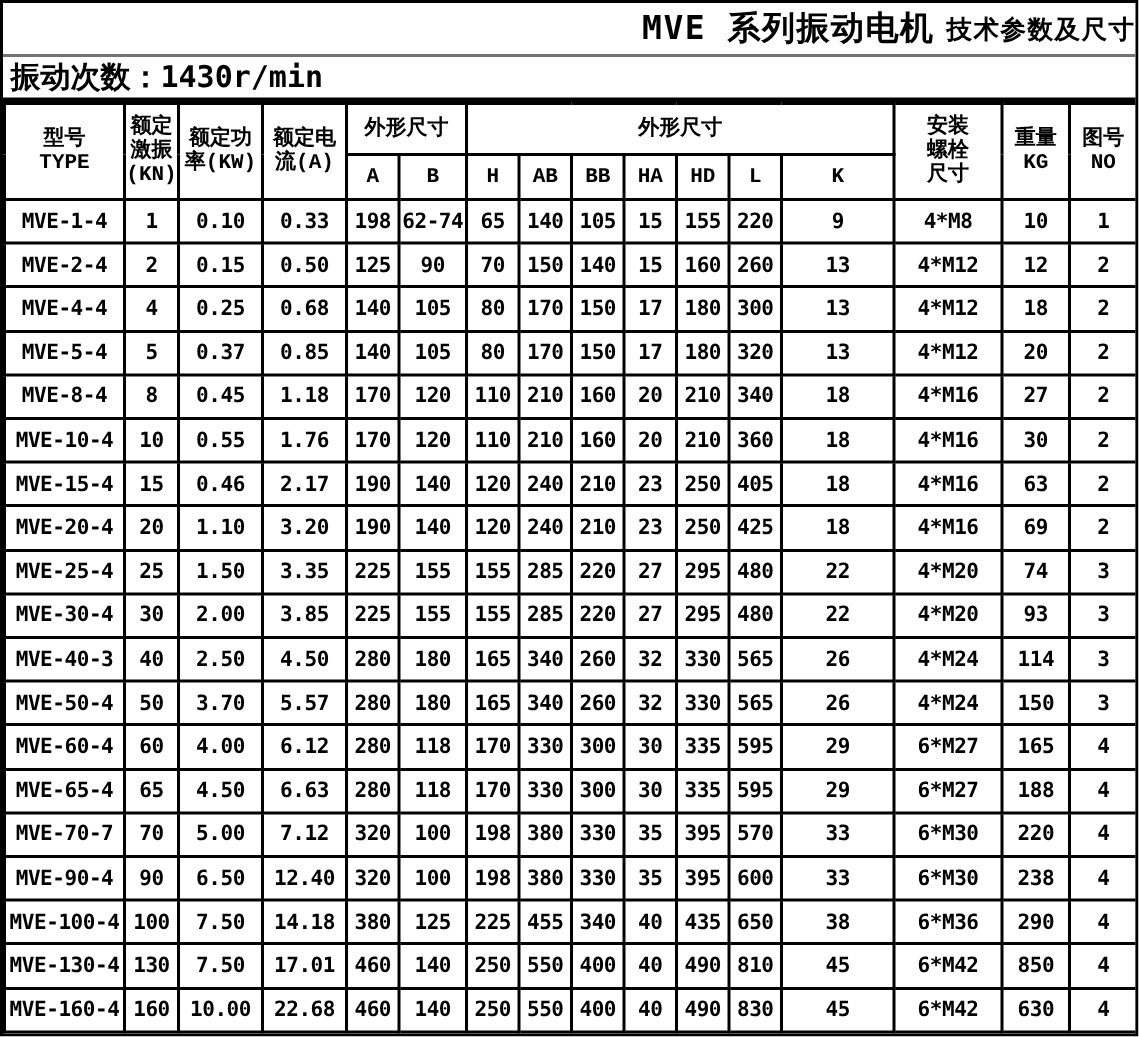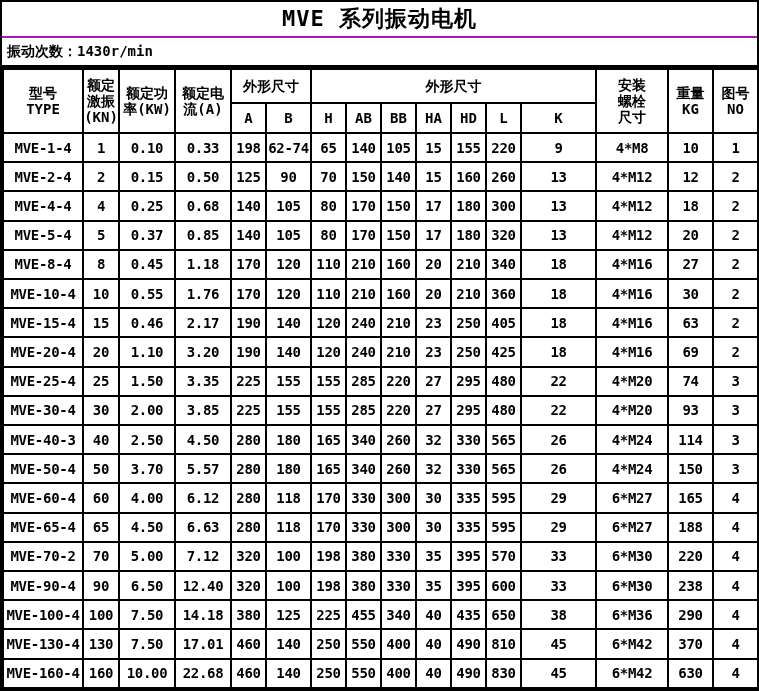--- a/index.html
+++ b/index.html
@@ -5,62 +5,64 @@
   * { margin:0; padding:0; box-sizing:border-box; }
   body { background:#fff; font-family:"DejaVu Sans Mono","Liberation Sans",sans-serif; }
   .page {
     width:759px; height:691px;
     border:2px solid #000;
     background:#fff; color:#000;
     display:flex; flex-direction:column;
   }
   .title-bar {
     height:36px; flex:0 0 36px;
-    border-bottom:2px solid #a21caf;
-    display:flex; align-items:center; justify-content:center;
+    border-bottom:2px solid #737373;
+    display:flex; align-items:center; justify-content:flex-end;
     gap:8px; font-weight:bold;
   }
   .title-main { font-size:22px; letter-spacing:1px; }
   .title-sub  { font-size:17px; letter-spacing:1px; }
   .subtitle-bar {
     height:30px; flex:0 0 30px;
     border-bottom:3px solid #000;
     display:flex; align-items:center;
     padding-left:5px;
-    font-size:14px; font-weight:bold;
+    font-size:20px; font-weight:bold;
   }
   .table-wrap { flex:1 1 auto; overflow:hidden; }
   table {
     width:100%; height:100%;
     border-collapse:collapse; table-layout:fixed;
   }
   th, td {
     border:2px solid #000;
     text-align:center; vertical-align:middle;
     font-weight:bold; color:#000;
     padding:0; overflow:hidden;
   }
   th {
     font-size:14px; line-height:1.15;
     white-space:pre-line;
+    font-family:Liberation Mono, monospace;
   }
   thead tr.hrow1 th { height:34px; }
   thead tr.hrow2 th { height:30px; }
   td {
     font-size:14px; white-space:nowrap;
     letter-spacing:-0.3px;
   }
 </style>
 </head>
 <body>
 
 <div class="page">
 
   <div class="title-bar">
     <span class="title-main">MVE 系列振动电机</span>
+    <span class="title-sub">技术参数及尺寸</span>
   </div>
 
   <div class="subtitle-bar">
     <span>振动次数：1430r/min</span>
   </div>
 
   <div class="table-wrap">
     <table>
       <colgroup>
         <col style="width:80px">
@@ -360,21 +362,21 @@
             <td>300</td>
             <td>30</td>
             <td>335</td>
             <td>595</td>
             <td>29</td>
             <td>6*M27</td>
             <td>188</td>
             <td>4</td>
           </tr>
           <tr>
-            <td>MVE-70-2</td>
+            <td>MVE-70-7</td>
             <td>70</td>
             <td>5.00</td>
             <td>7.12</td>
             <td>320</td>
             <td>100</td>
             <td>198</td>
             <td>380</td>
             <td>330</td>
             <td>35</td>
             <td>395</td>
@@ -428,21 +430,21 @@
             <td>460</td>
             <td>140</td>
             <td>250</td>
             <td>550</td>
             <td>400</td>
             <td>40</td>
             <td>490</td>
             <td>810</td>
             <td>45</td>
             <td>6*M42</td>
-            <td>370</td>
+            <td>850</td>
             <td>4</td>
           </tr>
           <tr>
             <td>MVE-160-4</td>
             <td>160</td>
             <td>10.00</td>
             <td>22.68</td>
             <td>460</td>
             <td>140</td>
             <td>250</td>

